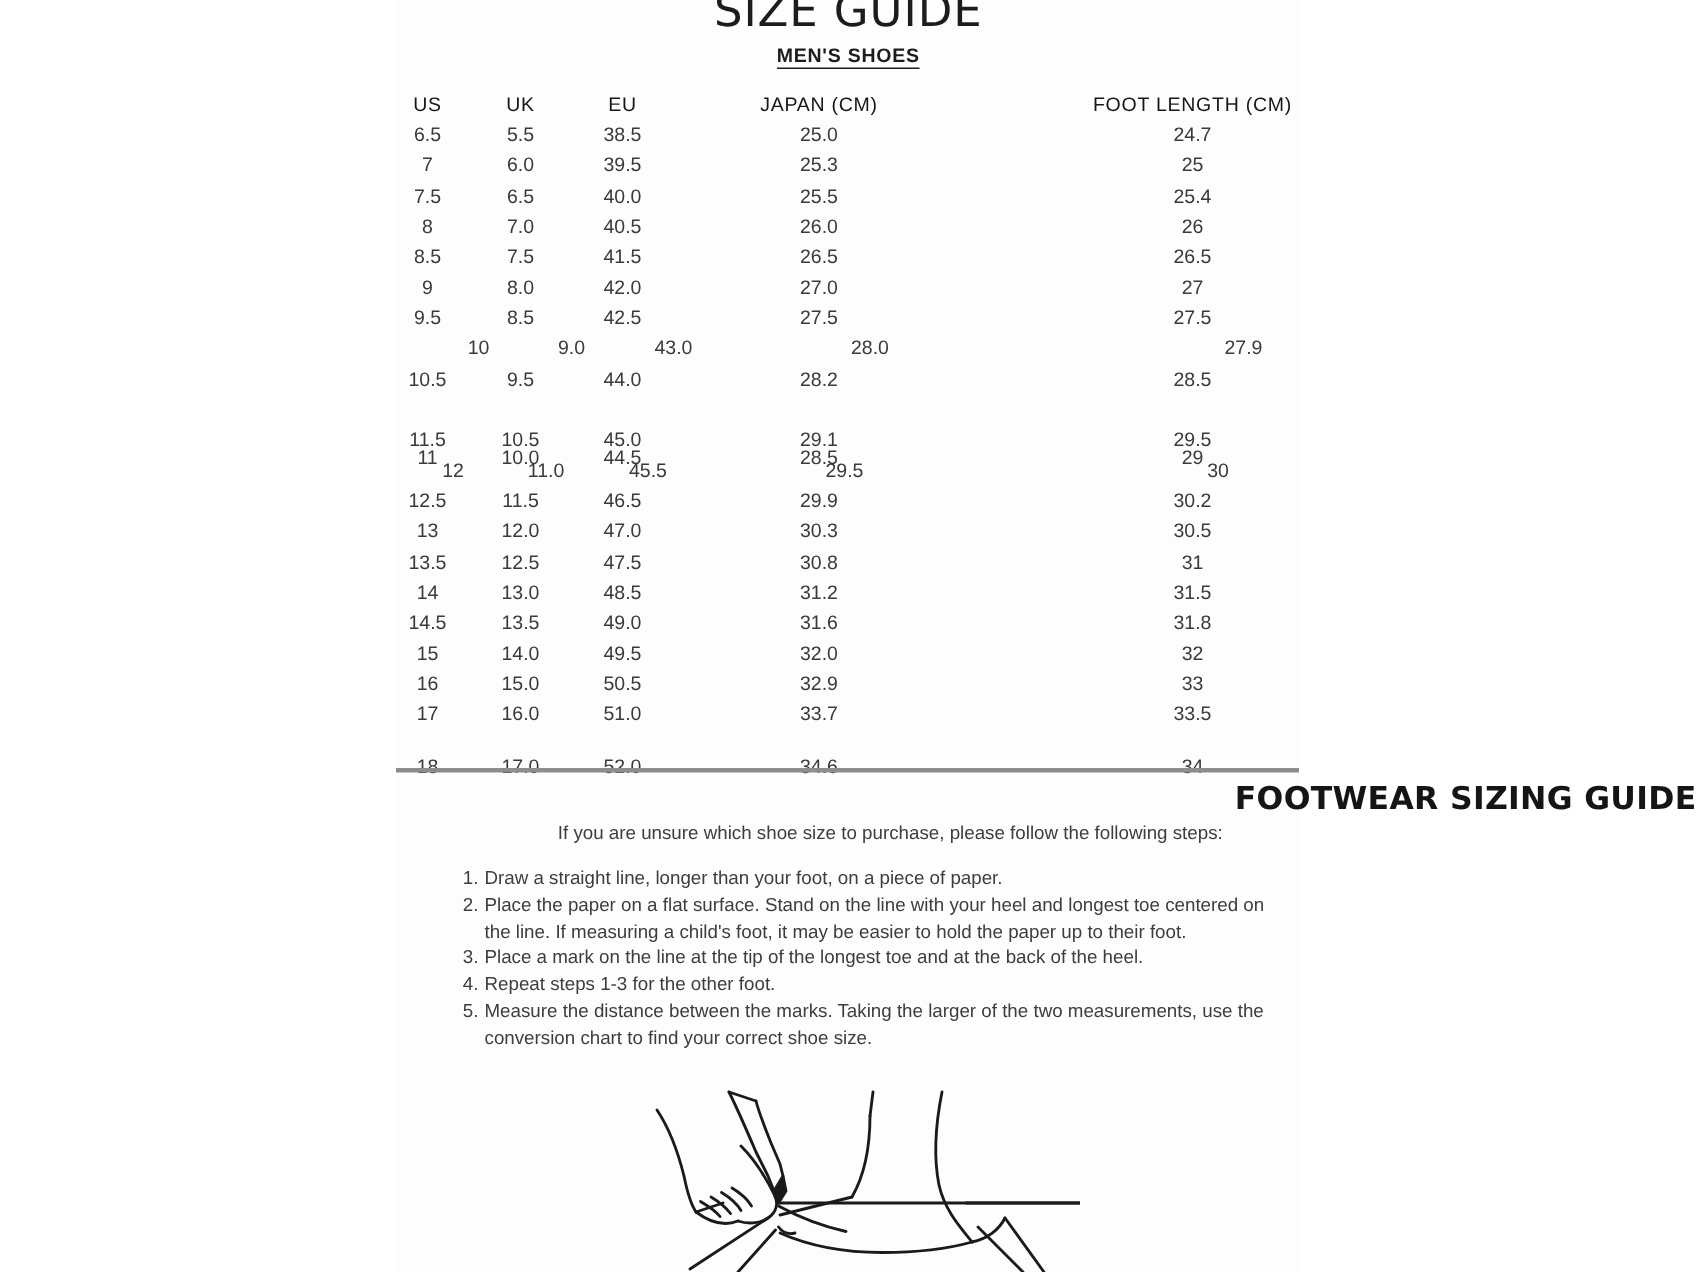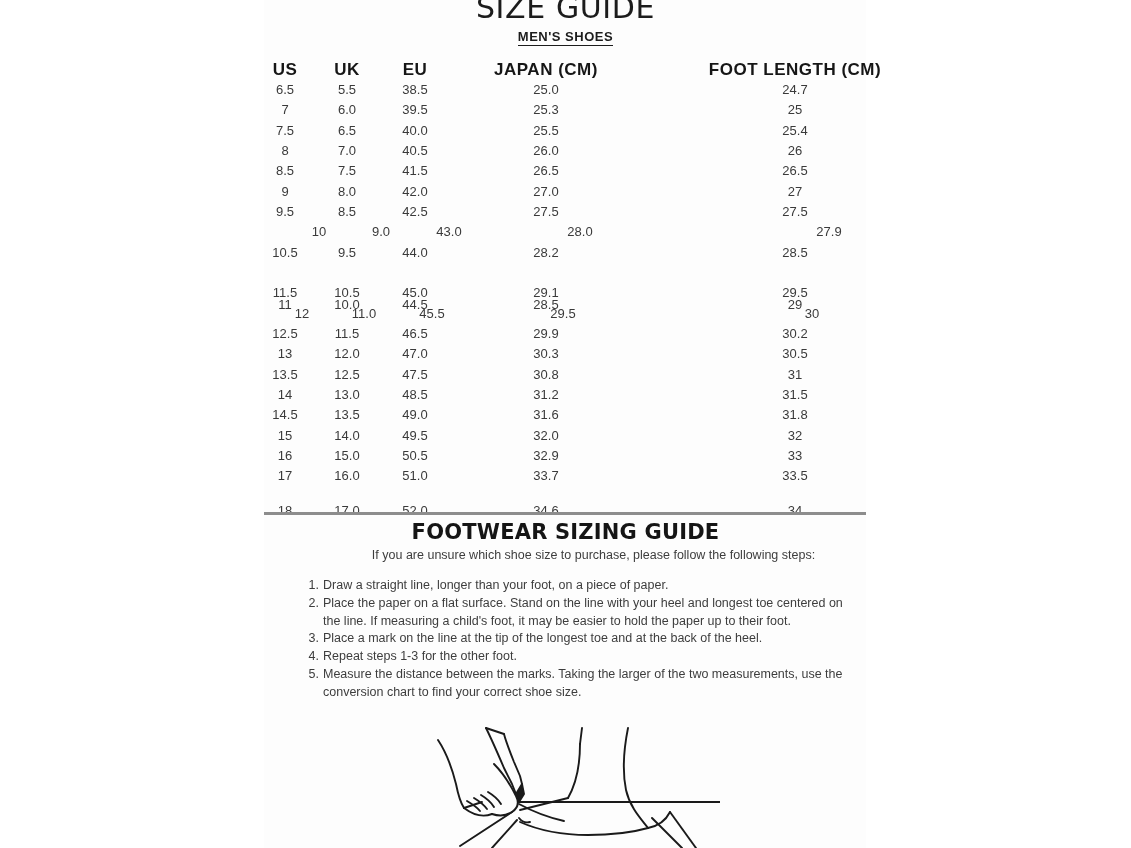--- a/index.html
+++ b/index.html
@@ -80,23 +80,23 @@
   }
   .cell {
     position: absolute;
     text-align: center;
     font-size: 13px;
     line-height: 20px;
     white-space: nowrap;
     color: #3a3a3a;
   }
   .hdr .cell {
-    font-weight: bold;
+    font-weight: normal;
     color: #161616;
-    font-size: 17px;
+    font-size: 13px;
     letter-spacing: 0.5px;
   }
   
   .c0 { left: 225px; width: 120px; }
   .c1 { left: 287px; width: 120px; }
   .c2 { left: 355px; width: 120px; }
   .c3 { left: 446px; width: 200px; }
   .c4 { left: 675px; width: 240px; }
 
   
@@ -108,21 +108,21 @@
     height: 3px;
     background: #8d8d8d;
   }
 
   
   .guide-title {
     position: absolute;
     left: 0;
     top: 520px;
     width: 1131px;
-    text-align: center;
+    text-align: right;
     font-size: 21px;
     font-weight: bold;
     letter-spacing: 0.2px;
     color: #151515;
     font-family: "DejaVu Sans", sans-serif;
   }
   .guide-intro {
     position: absolute;
     left: 0;
     top: 548px;

